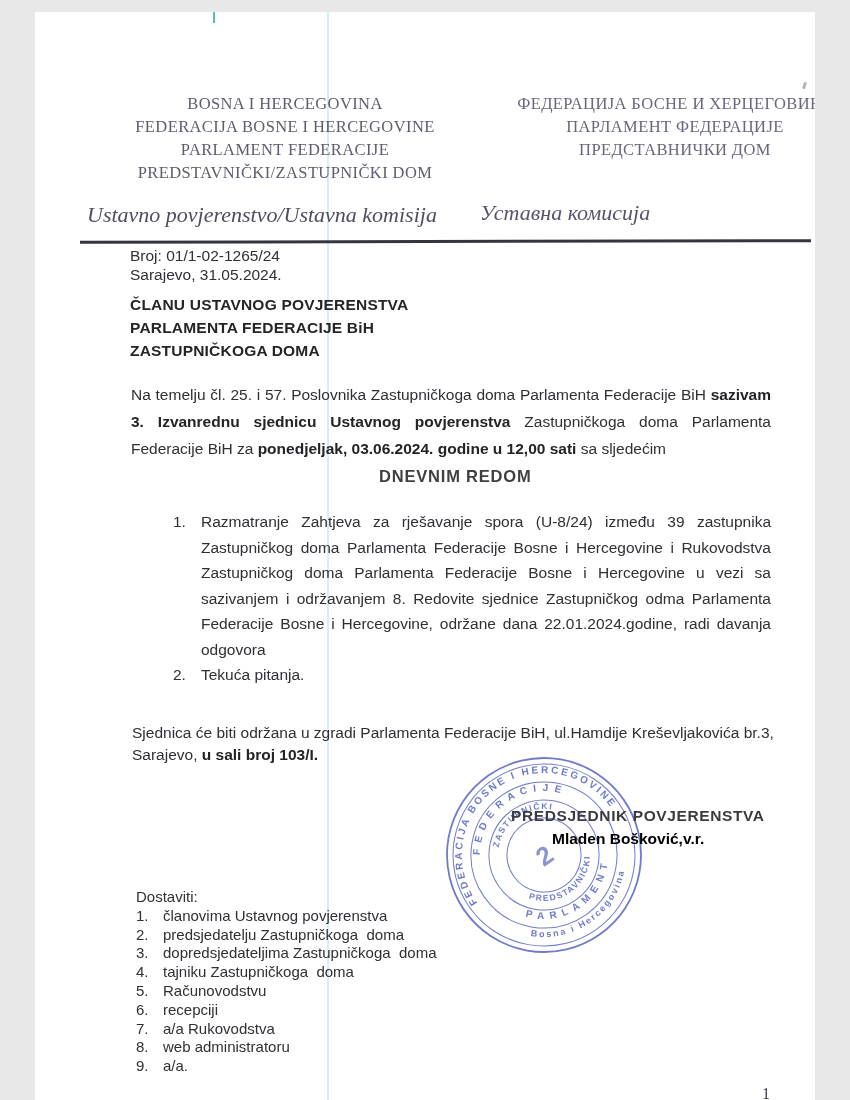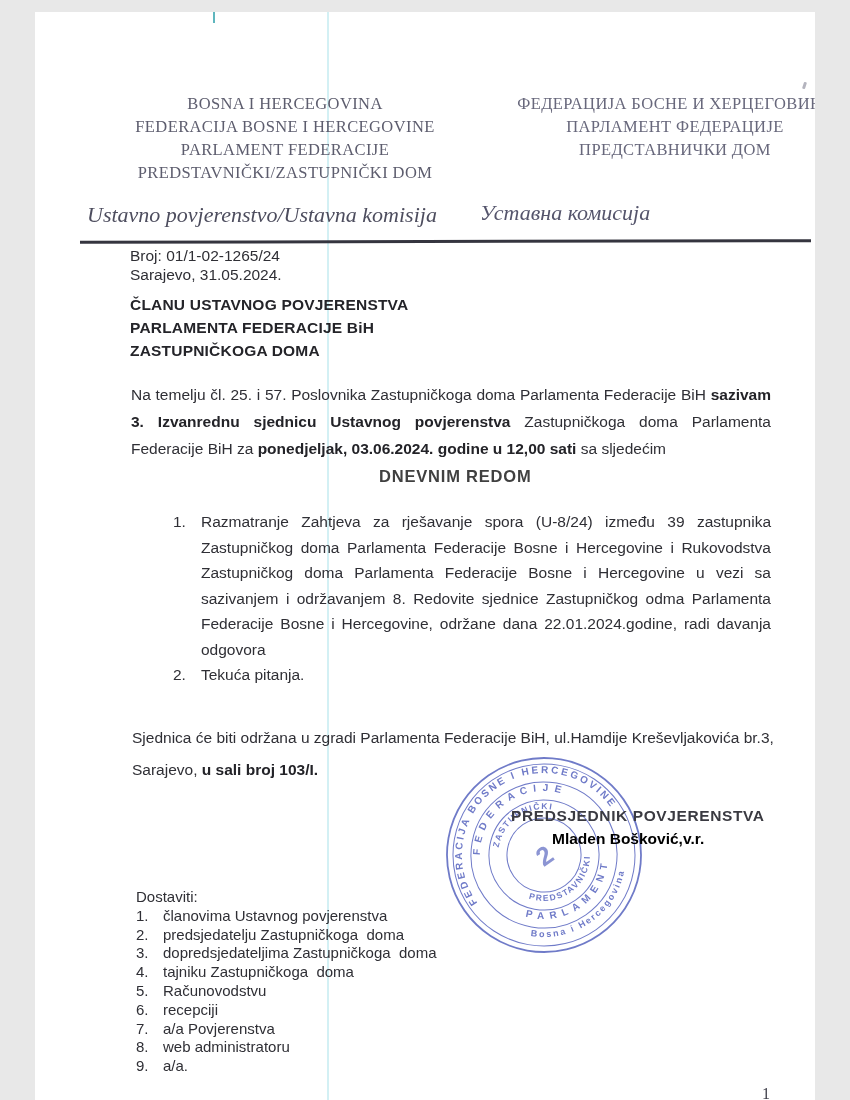--- a/index.html
+++ b/index.html
@@ -46,21 +46,21 @@
 
   
   .agenda-list { position:absolute; left:138px; top:497px; width:598px;
     font-size:15.5px; line-height:25.5px; }
   .list-row { display:flex; }
   .list-row .num { flex:0 0 28px; }
   .agenda-list .txt { flex:1; text-align:justify; }
 
   
   .venue { position:absolute; left:97px; top:710px; width:652px;
-    font-size:15.5px; line-height:32px; }
+    font-size:15.5px; line-height:22px; }
 
   
   .stamp { position:absolute; left:408px; top:742px; width:202px; height:202px; opacity:.85; }
   .stamp circle { fill:none; stroke:#5764bf; }
   .stamp text { fill:#5764bf; font-family:"Liberation Sans", sans-serif; font-weight:bold; }
   .ring-outer  { font-size:10px;  letter-spacing:2.5px; }
   .ring-outerb { font-size:9px;   letter-spacing:2px; font-weight:normal; }
   .ring-mid    { font-size:10px;  letter-spacing:6px; }
   .ring-inner  { font-size:8.5px; letter-spacing:1.5px; }
   .stamp-center{ font-size:26px;  font-weight:normal; opacity:.8; }
@@ -201,21 +201,21 @@
           <span class="txt">Računovodstvu</span>
         </div>
 
         <div class="list-row">
           <span class="num">6.</span>
           <span class="txt">recepciji</span>
         </div>
 
         <div class="list-row">
           <span class="num">7.</span>
-          <span class="txt">a/a Povjerenstva</span>
+          <span class="txt">a/a Rukovodstva</span>
         </div>
 
         <div class="list-row">
           <span class="num">8.</span>
           <span class="txt">web administratoru</span>
         </div>
 
         <div class="list-row">
           <span class="num">9.</span>
           <span class="txt">a/a.</span>

